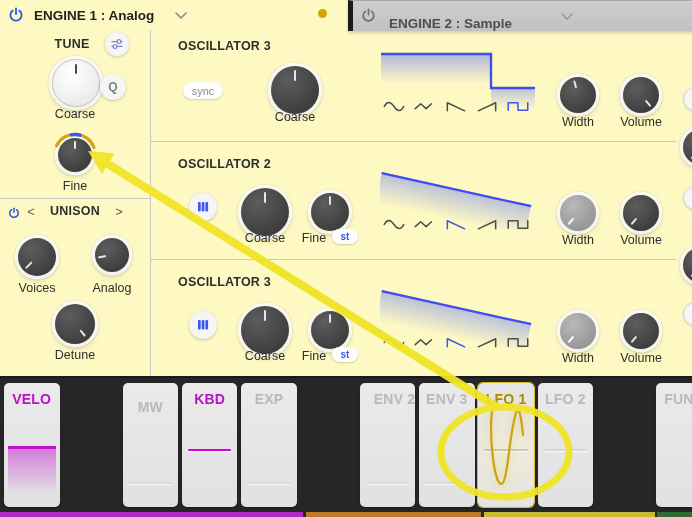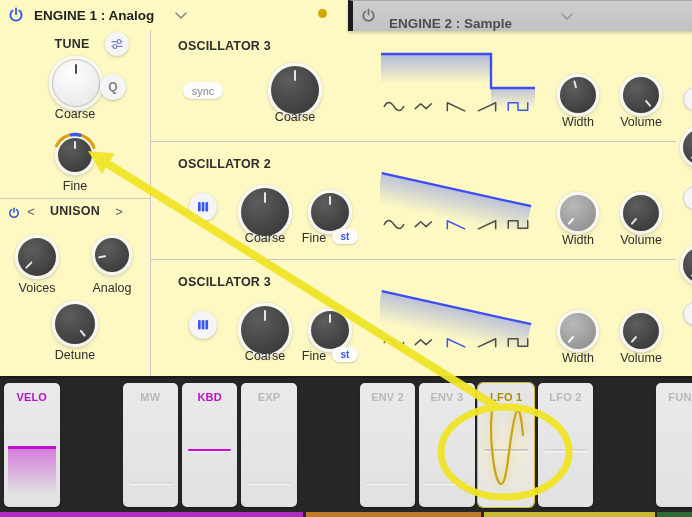--- a/index.html
+++ b/index.html
@@ -39,21 +39,21 @@
   .wicons{position:absolute;display:flex;gap:9px;}
   .wicons svg{display:block;}
   .wicons .wi path{stroke:#4d4d4d;stroke-width:1.4;fill:none;stroke-linejoin:round;stroke-linecap:round;}
   .wicons .wi.active path{stroke:#3d56f0;}
   
   .strip{position:absolute;left:0;top:376px;width:692px;height:141px;background:#262626;border-top:2px solid #1a1a1a;}
   .mod-cell{position:absolute;top:5px;width:55.5px;height:124px;border-radius:5px;
             background:linear-gradient(#eaeaea,#e1e1e1);box-shadow:0 1px 2px rgba(0,0,0,.35);}
   .mod-cell.selected{box-shadow:0 0 0 1px #d7b92e,0 1px 2px rgba(0,0,0,.35);
             background:radial-gradient(circle at 50% 55%,#f2eed9 0%,#e9e7de 45%,#e5e5e5 75%);}
-  .mod-label{position:absolute;top:8px;left:0;right:0;text-align:center;font-size:11px;font-weight:700;letter-spacing:.2px;}
+  .mod-label{position:absolute;top:8px;left:0;right:0;text-align:center;font-size:14px;font-weight:700;letter-spacing:.2px;}
   .ind-line{position:absolute;left:6px;right:6px;height:2px;border-radius:1px;box-shadow:0 1px 1px rgba(255,255,255,.85);}
   .ind-block{position:absolute;left:4px;right:4px;top:63px;height:45px;border-top:3px solid #bf10cf;
              background:linear-gradient(to bottom,rgba(197,60,212,.62),rgba(197,60,212,.28) 55%,rgba(197,60,212,0));}
   .barseg{position:absolute;top:512px;height:5px;}
   .annot{position:absolute;left:0;top:0;pointer-events:none;}
   .chev{display:block;}
 </style>
 </head>
 <body>
 
@@ -346,33 +346,33 @@
       <div class="ptr" style="transform:rotate(-140deg)"></div>
     </div>
   <div class="fbadge" style="left:683px;top:302px">f</div>
 
   <div class="strip">
       <div class="mod-cell" style="left: 4px;">
         <div class="mod-label" style="color: rgb(187, 16, 198);">VELO</div>
         <div class="ind-block"></div>
       </div>
       <div class="mod-cell" style="left: 122.6px;">
-        <div class="mod-label" style="color: rgb(185, 185, 185);">MW</div>
+        <div class="mod-label" style="color: rgb(185, 185, 185); margin-top: 8px;">MW</div>
         <div class="ind-line" style="top: 99px; background: rgb(217, 217, 217);"></div>
       </div>
       <div class="mod-cell" style="left: 181.9px;">
         <div class="mod-label" style="color: rgb(187, 16, 198);">KBD</div>
         <div class="ind-line" style="top: 66px; background: rgb(212, 0, 224);"></div>
       </div>
       <div class="mod-cell" style="left: 241.2px;">
         <div class="mod-label" style="color: rgb(185, 185, 185);">EXP</div>
         <div class="ind-line" style="top: 99px; background: rgb(217, 217, 217);"></div>
       </div>
       <div class="mod-cell" style="left: 359.8px;">
-        <div class="mod-label" style="color: rgb(185, 185, 185);">ENV 2</div>
+        <div class="mod-label" style="color: rgb(185, 185, 185); text-align: right;">ENV 2</div>
         <div class="ind-line" style="top: 99px; background: rgb(220, 220, 220);"></div>
       </div>
       <div class="mod-cell" style="left: 419.1px;">
         <div class="mod-label" style="color: rgb(185, 185, 185);">ENV 3</div>
         <div class="ind-line" style="top: 99px; background: rgb(220, 220, 220);"></div>
       </div>
       <div class="mod-cell selected" style="left: 478.4px;">
         <div class="mod-label" style="color: rgb(171, 139, 0);">LFO 1</div>
         <div class="ind-line" style="top:66px;background:#c8c8c8"></div>
         <svg width="44" height="100" style="position:absolute;left:6px;top:18px;filter:drop-shadow(0 0 4px rgba(225,185,40,.55))">

